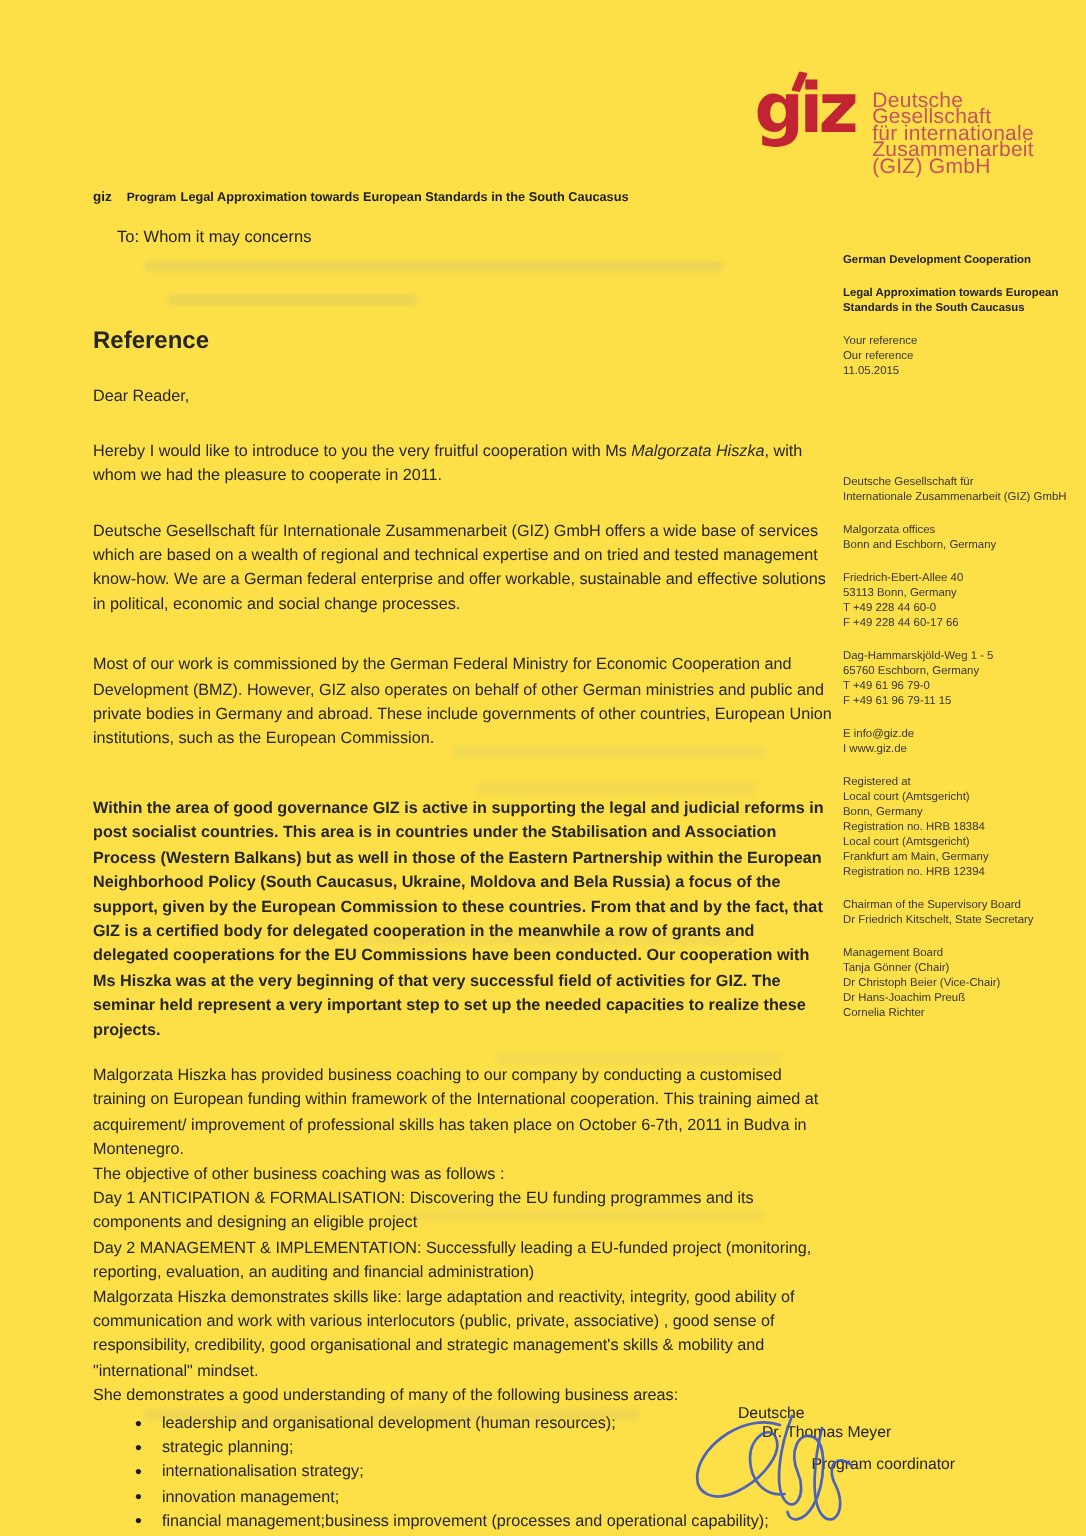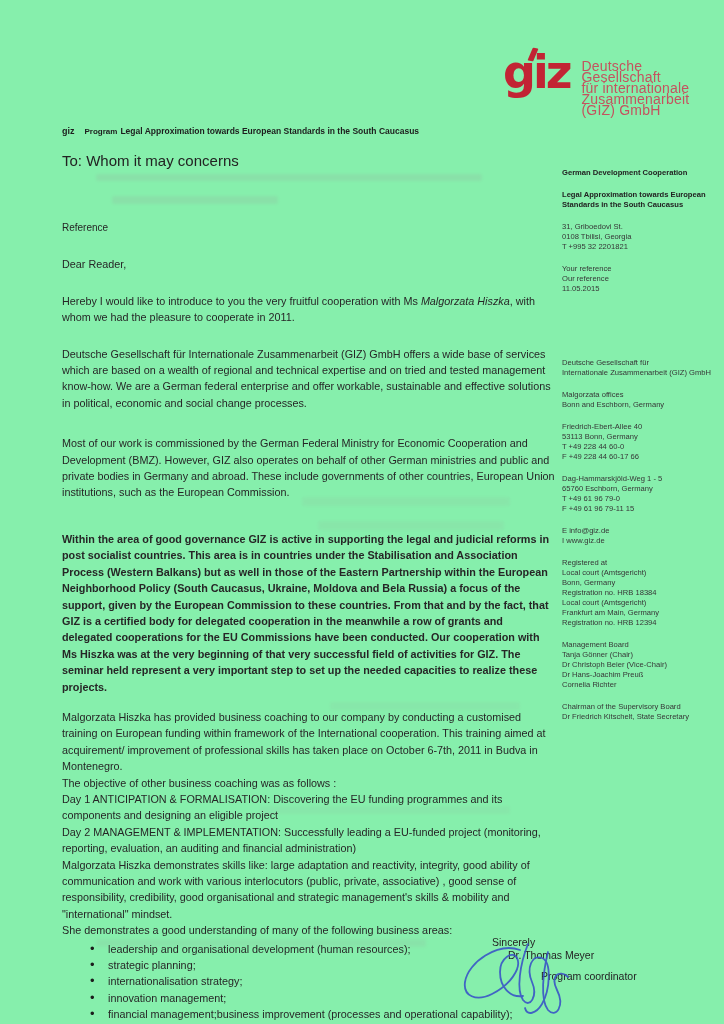--- a/index.html
+++ b/index.html
@@ -6,21 +6,21 @@
   html,body { width:724px; height:1024px; }
   body {
     font-family:"Liberation Sans", sans-serif;
     background:#f4f4f2;
     color:#2a2a2a;
     position:relative;
     overflow:hidden;
   }
   .page {
     position:absolute; inset:0;
-    background:#86efac;
+    background:#fde047;
   }
 
   
   .logo { position:absolute; top:52px; left:503px; display:flex; align-items:flex-start; }
   .logo-brand {
     position:relative;
     font-size:46px; font-weight:bold; letter-spacing:-3px;
     color:#c22434; line-height:0.9;
     font-family:"DejaVu Sans", sans-serif;
   }
@@ -34,38 +34,38 @@
     font-size:14px; line-height:11px;
     color:#c4535f; letter-spacing:0.2px;
   }
 
   
   .header-line { position:absolute; top:126px; left:62px; display:flex; align-items:baseline; font-size:8.5px; color:#1d1d1d; }
   .header-brand { font-weight:bold; font-size:9px; margin-right:10px; }
   .header-prefix { margin-right:3px; font-size:8px; font-weight:600; }
   .header-title { font-weight:bold; }
 
-  .to-line { position:absolute; top:152px; left:62px; font-size:15px; color:#222; }
+  .to-line { position:absolute; top:152px; left:78px; font-size:11px; color:#222; }
 
   
   .sidebar {
     position:absolute; top:168px; left:562px; width:152px;
     font-size:7.6px; line-height:10px; color:#363636;
   }
   .sb-group { margin-bottom:12px; }
   .sb-bold { font-weight:bold; color:#222; }
   .sb-gap-date { margin-bottom:0; }
   .sb-big-gap { margin-top:64px; }
 
   
   .body-col {
     position:absolute; top:220px; left:62px; width:494px;
     font-size:10.8px; line-height:16.4px; color:#262626;
   }
-  .ref-label { font-weight:normal; font-size:10px; }
+  .ref-label { font-weight:bold; font-size:16px; }
   .salutation { margin-top:20px; }
   .mt-sm { margin-top:24px; }
   .mt-md { margin-top:14px; }
   .mt-lg { margin-top:20px; }
   .mt-xl { margin-top:30px;font-weight:bold; }
   .italic { font-style:italic; }
 
   ul.areas { list-style:none; margin-top:2px; }
   ul.areas li { position:relative; padding-left:46px; }
   ul.areas li::before {
@@ -132,26 +132,20 @@
 
   <aside class="sidebar">
     <div class="sb-group sb-bold">German Development Cooperation</div>
 
     <div class="sb-group sb-bold">
 
     <div>Legal Approximation towards European</div>
         <div>Standards in the South Caucasus</div>
       </div>
 
-    <div class="sb-group">
-
-    <div>31, Griboedovi St.</div>
-        <div>0108 Tbilisi, Georgia</div>
-        <div>T  +995 32 2201821</div>
-      </div>
 
     <div class="sb-group sb-gap-date">
 
     <div>Your reference</div>
         <div>Our reference</div>
       </div>
 
     <div class="sb-group">11.05.2015</div>
 
     <div class="sb-group sb-big-gap">
@@ -194,31 +188,31 @@
         <div>Local court (Amtsgericht)</div>
         <div>Bonn, Germany</div>
         <div>Registration no. HRB 18384</div>
         <div>Local court (Amtsgericht)</div>
         <div>Frankfurt am Main, Germany</div>
         <div>Registration no. HRB 12394</div>
       </div>
 
     <div class="sb-group">
 
+    <div>Chairman of the Supervisory Board</div>
+        <div>Dr Friedrich Kitschelt, State Secretary</div>
+      </div>
+
+    <div class="sb-group">
+
     <div>Management Board</div>
         <div>Tanja Gönner (Chair)</div>
         <div>Dr Christoph Beier (Vice-Chair)</div>
         <div>Dr Hans-Joachim Preuß</div>
         <div>Cornelia Richter</div>
-      </div>
-
-    <div class="sb-group">
-
-    <div>Chairman of the Supervisory Board</div>
-        <div>Dr Friedrich Kitschelt, State Secretary</div>
       </div>
   </aside>
 
   <main class="body-col">
     <div class="ref-label">Reference</div>
 
     <p class="salutation">Dear Reader,</p>
 
     <p class="mt-lg"><span>Hereby I would like to introduce to you the very fruitful cooperation with Ms </span><span class="italic">Malgorzata Hiszka</span><span>, with whom we had the pleasure to cooperate in 2011.</span></p>
 
@@ -242,21 +236,21 @@
         <li>strategic planning;</li>
         <li>internationalisation strategy;</li>
         <li>innovation management;</li>
         <li>financial management;business improvement (processes and operational capability);</li>
       </ul>
 
     <p class="closing">We were satisfied in her performance and the experience made was crucial for the finalization of the first and the acquisition of the second phase of the project, which represents a volume of 10 Mio. EURO.</p>
   </main>
 
   <div class="signoff">
-    <div>Sincerely</div>
+    <div>Deutsche</div>
     <div class="signoff-name">Dr. Thomas Meyer</div>
     <div class="signoff-role">Program coordinator</div>
   </div>
 
   <svg class="signature-svg" width="140" height="85" viewBox="0 0 140 85">
     <g fill="none" stroke="#3a55c6" stroke-width="1.8" stroke-linecap="round" opacity="0.9">
       <path d="M 60 10 C 38 2, 8 22, 5 42 C 3 56, 16 62, 32 54 C 50 45, 62 28, 57 18 C 53 10, 40 18, 40 32 C 40 47, 50 58, 63 56"></path>
       <path d="M 68 4 C 60 24, 56 50, 63 60 C 70 69, 78 56, 72 42 C 66 28, 72 14, 82 18 C 92 22, 90 50, 82 64 C 76 74, 67 76, 65 68"></path>
       <path d="M 88 12 C 83 32, 80 60, 88 70 C 96 79, 105 66, 97 50 C 90 36, 99 29, 108 37"></path>
     </g>

